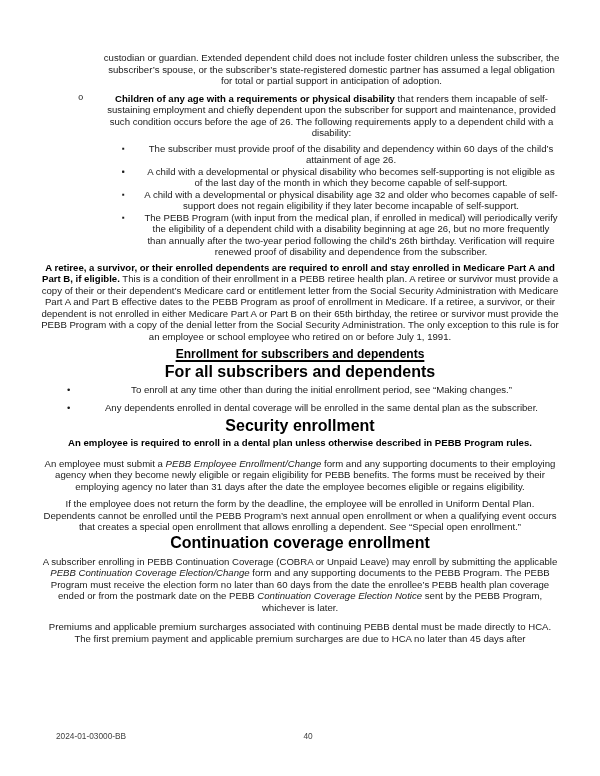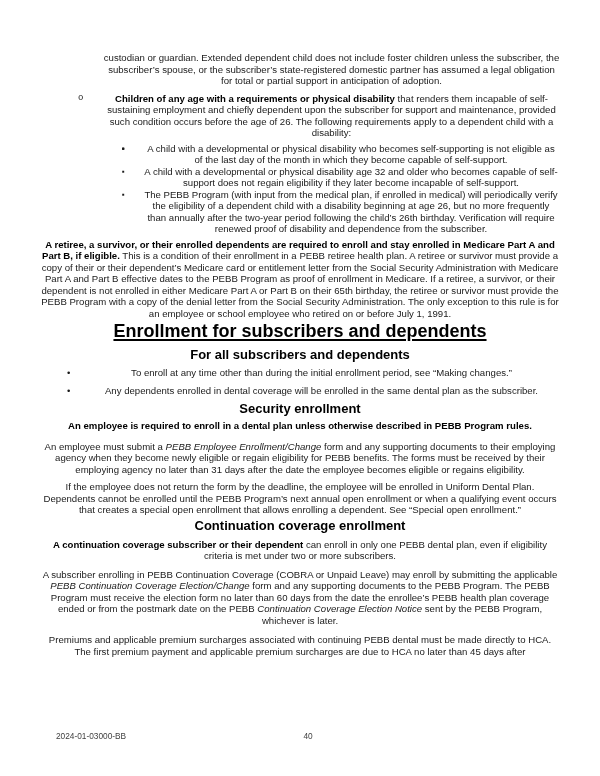--- a/index.html
+++ b/index.html
@@ -43,30 +43,30 @@
   .p-retiree   { margin-bottom: 3px; }
   .p-required  { margin-bottom: 9px; font-weight: bold; color: #000; }
   .p-submit    { margin-bottom: 6px; }
   .p-deadline  { margin-bottom: 3px; }
   .p-oneplan   { margin-bottom: 7px; }
   .p-election  { margin-bottom: 8px; }
   .p-premiums  { margin-bottom: 0; }
 
   
   h1 {
-    margin: 3px 0 7px 0;
-    font-size: 18px; line-height: 19px;
+    margin: 3px 0 1px 0;
+    font-size: 12px; line-height: 19px;
     font-weight: bold; color: #000;
     text-decoration: underline;
     text-decoration-thickness: 1.5px;
     text-underline-offset: 2px;
   }
   h2 {
     margin: 0 0 5px 0;
-    font-size: 13px; line-height: 14px;
+    font-size: 16px; line-height: 14px;
     font-weight: bold; color: #000;
   }
   h2.h2-employee { margin-bottom: 4px; }
   h2.h2-contcov  { margin-bottom: 6px; }
 
   .footer {
     position: absolute;
     left: 56px; right: 40px; top: 731px;
     display: flex;
     font-size: 8.3px; line-height: 10px;
@@ -85,20 +85,21 @@
     <p class="p-cont">custodian or guardian. Extended dependent child does not include foster children unless the subscriber, the subscriber’s spouse, or the subscriber’s state-registered domestic partner has assumed a legal obligation for total or partial support in anticipation of adoption.</p>
 
     <div class="li li-l2">
       <span class="marker">o</span>
       <p><b>Children of any age with a requirements or physical disability</b><span> that renders them incapable of self-sustaining employment and chiefly dependent upon the subscriber for support and maintenance, provided such condition occurs before the age of 26. The following requirements apply to a dependent child with a disability:</span></p>
     </div>
 
     <div class="l3-block">
       <div class="li li-l3">
         <span class="marker">▪</span>
+        <p>The subscriber must provide proof of the disability and dependency within 60 days of the child’s attainment of age 26.</p>
       </div>
       <div class="li li-l3">
         <span class="marker">▪</span>
       </div>
       <div class="li li-l3">
         <span class="marker">▪</span>
         <p>A child with a developmental or physical disability who becomes self-supporting is not eligible as of the last day of the month in which they become capable of self-support.</p>
       </div>
       <div class="li li-l3">
         <span class="marker">▪</span>
@@ -128,21 +129,20 @@
     <h2 class="h2-employee">Security enrollment</h2>
 
     <p class="p-required">An employee is required to enroll in a dental plan unless otherwise described in PEBB Program rules.</p>
 
     <p class="p-submit"><span>An employee must submit a </span><i>PEBB Employee Enrollment/Change</i><span> form and any supporting documents to their employing agency when they become newly eligible or regain eligibility for PEBB benefits. The forms must be received by their employing agency no later than 31 days after the date the employee becomes eligible or regains eligibility.</span></p>
 
     <p class="p-deadline">If the employee does not return the form by the deadline, the employee will be enrolled in Uniform Dental Plan. Dependents cannot be enrolled until the PEBB Program’s next annual open enrollment or when a qualifying event occurs that creates a special open enrollment that allows enrolling a dependent. See “Special open enrollment.”</p>
 
     <h2 class="h2-contcov">Continuation coverage enrollment</h2>
 
-    <p class="p-oneplan"><b>A continuation coverage subscriber or their dependent</b><span> can enroll in only one PEBB dental plan, even if eligibility criteria is met under two or more subscribers.</span></p>
 
     <p class="p-election"><span>A subscriber enrolling in PEBB Continuation Coverage (COBRA or Unpaid Leave) may enroll by submitting the applicable </span><i>PEBB Continuation Coverage Election/Change</i><span> form and any supporting documents to the PEBB Program. The PEBB Program must receive the election form no later than 60 days from the date the enrollee’s PEBB health plan coverage ended or from the postmark date on the PEBB </span><i>Continuation Coverage Election Notice</i><span> sent by the PEBB Program, whichever is later.</span></p>
 
     <p class="p-premiums">Premiums and applicable premium surcharges associated with continuing PEBB dental must be made directly to HCA. The first premium payment and applicable premium surcharges are due to HCA no later than 45 days after</p>
 
   </div>
 
   <div class="footer">
     <span class="f-left">2024-01-03000-BB</span>
     <span class="f-center">40</span>

